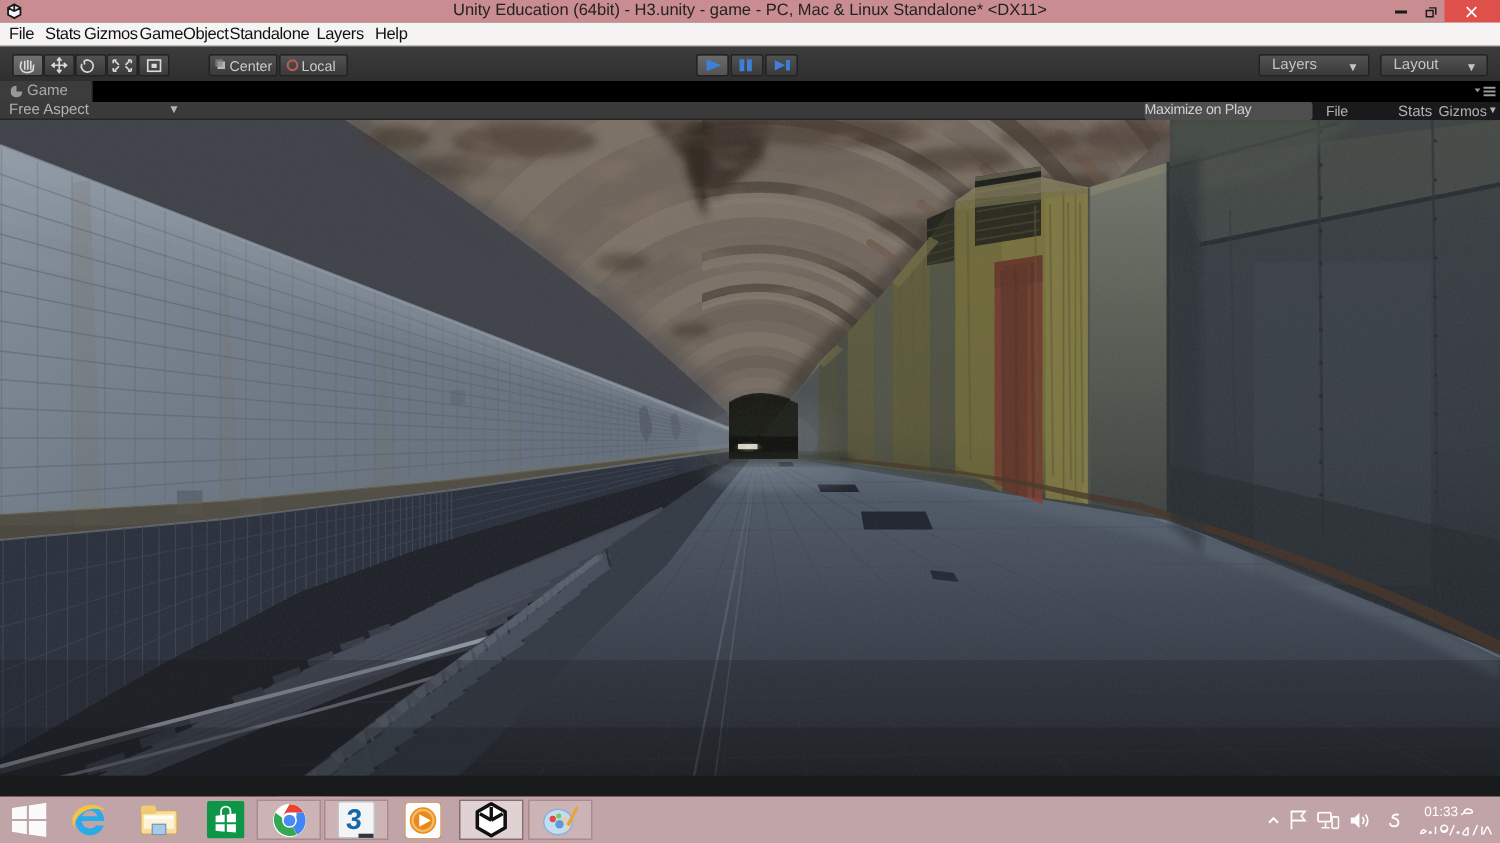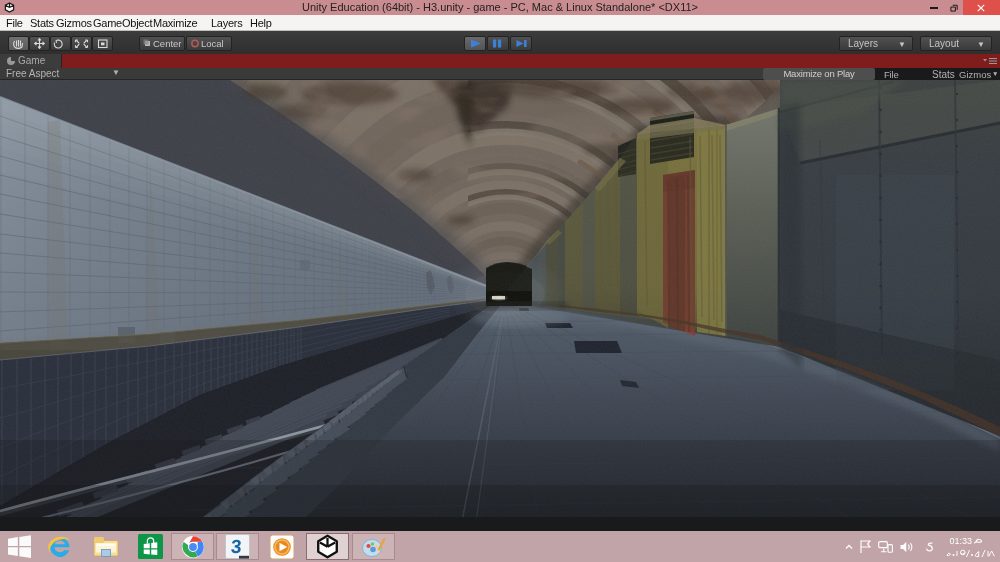--- a/index.html
+++ b/index.html
@@ -1,20 +1,20 @@
 <!DOCTYPE html>
 <html><head><meta charset="utf-8"><style>
 *{margin:0;padding:0;box-sizing:border-box}
 html,body{width:1000px;height:562px;overflow:hidden;font-family:"Liberation Sans",sans-serif;background:#1a1a1c;position:relative}
 .titlebar{position:absolute;left:0;top:0;width:1000px;height:15px;background:#c98d91;color:#222;font-size:11px}
 .menubar{position:absolute;left:0;top:15px;width:1000px;height:16px;background:#f5f4f2;border-bottom:1px solid #bdbdbd;font-size:11px;color:#111;letter-spacing:-0.25px}
 .menubar span{position:absolute;top:2px}
 .toolbar{position:absolute;left:0;top:31px;width:1000px;height:36px;background:linear-gradient(#3c3c3c,#2b2b2b 85%);border-bottom:1px solid #111}
 .tbtn{position:absolute;top:5px;height:15px;background:linear-gradient(#525252,#3a3a3a);border:1px solid #232323;border-radius:2px}
-.tabrow{position:absolute;left:0;top:54px;width:1000px;height:14px;background:#7f1d1d}
+.tabrow{position:absolute;left:0;top:54px;width:1000px;height:14px;background:#000000}
 .gvbar{position:absolute;left:0;top:68px;width:827px;height:12px;background:#3a3a3a;border-bottom:1px solid #252525}
 .taskbar{position:absolute;left:0;top:531px;width:1000px;height:31px;background:#c1a4a7}
 .tico{position:absolute;top:2px;width:43px;height:27px;display:flex;align-items:center;justify-content:center}
 .trun{background:rgba(255,255,255,0.18);border:1px solid rgba(145,110,115,0.6)}
 .tpress{background:rgba(255,255,255,0.5);border:1px solid rgba(120,90,95,0.85)}
 </style></head><body>
 
 <div class="titlebar">
  <svg width="11" height="11" style="position:absolute;left:4px;top:2px" viewBox="0 0 24 24">
       <path d="M12 2 L21 7 L21 17 L12 22 L3 17 L3 7 Z M12 2 L12 12 M21 7 L12 12 M3 7 L12 12" fill="#f5f5f5" stroke="#1a1a1a" stroke-width="2.6"></path>
@@ -28,21 +28,21 @@
  <svg width="8" height="8" style="position:absolute;right:15px;top:4px" viewBox="0 0 10 10">
       <path d="M1,1 L9,9 M9,1 L1,9" stroke="#fff" stroke-width="1.5"></path>
     </svg>
 </div>
 
 <div class="menubar">
  <span style="left:6px">File</span>
     <span style="left:30px">Stats</span>
     <span style="left:56px">Gizmos</span>
  <span style="left:93px">GameObject</span>
-    <span style="left:153px">Maximize</span>
+    <span style="left:153px">Standalone</span>
     <span style="left:211px">Layers</span>
  <span style="left:250px">Help</span>
 </div>
 
 <div class="toolbar">
  <div class="tbtn" style="left:8px;width:21px;background:linear-gradient(#707070,#5a5a5a)"></div>
  <div class="tbtn" style="left:29px;width:21px"></div>
  <div class="tbtn" style="left:50px;width:21px"></div>
  <div class="tbtn" style="left:71px;width:21px"></div>
  <div class="tbtn" style="left:92px;width:21px"></div>
@@ -87,21 +87,21 @@
  <span style="position:absolute;left:18px;top:1px;font-size:10px;color:#aaa">Game</span>
  <svg width="16" height="8" style="position:absolute;right:2px;top:3px" viewBox="0 0 16 8">
       <path d="M1,2 l4,0 l-2,2.5 Z" fill="#999"></path>
       <path d="M7,1.5 h8 M7,4 h8 M7,6.5 h8" stroke="#999" stroke-width="1.2"></path>
     </svg>
 </div>
 
 <div class="gvbar">
  <span style="position:absolute;left:6px;top:0px;font-size:10px;color:#b2b2b2">Free Aspect</span>
  <span style="position:absolute;left:112px;top:0px;font-size:8px;color:#b2b2b2">▼</span>
- <div style="position:absolute;left:763px;top:0;width:112px;height:12px;background:#4e4e4e;border-radius:2px;color:#d0d0d0;font-size:9.5px;text-align:center;line-height:12px;letter-spacing:-0.2px">Maximize on Play</div>
+ <div style="position:absolute;left:763px;top:0;width:112px;height:12px;background:#4e4e4e;border-radius:2px;color:#d0d0d0;font-size:9.5px;text-align:left;line-height:12px;letter-spacing:-0.2px">Maximize on Play</div>
  <span style="position:absolute;left:884px;top:1px;font-size:9.5px;color:#b2b2b2;letter-spacing:-0.2px">File audio</span>
  <span style="position:absolute;left:932px;top:1px;font-size:10px;color:#b2b2b2">Stats</span>
  <span style="position:absolute;left:959px;top:1px;font-size:9.5px;color:#b2b2b2">Gizmos</span>
  <span style="position:absolute;left:992px;top:2px;font-size:6.5px;color:#b2b2b2">▼</span>
 </div>
 
 <svg width="1000" height="451" viewBox="0 0 1000 451" style="position:absolute;left:0;top:80px">
     <defs>
 <linearGradient id="ceil" x1="0" y1="0" x2="1" y2="0">
  <stop offset="0" stop-color="#3f424a"></stop>

